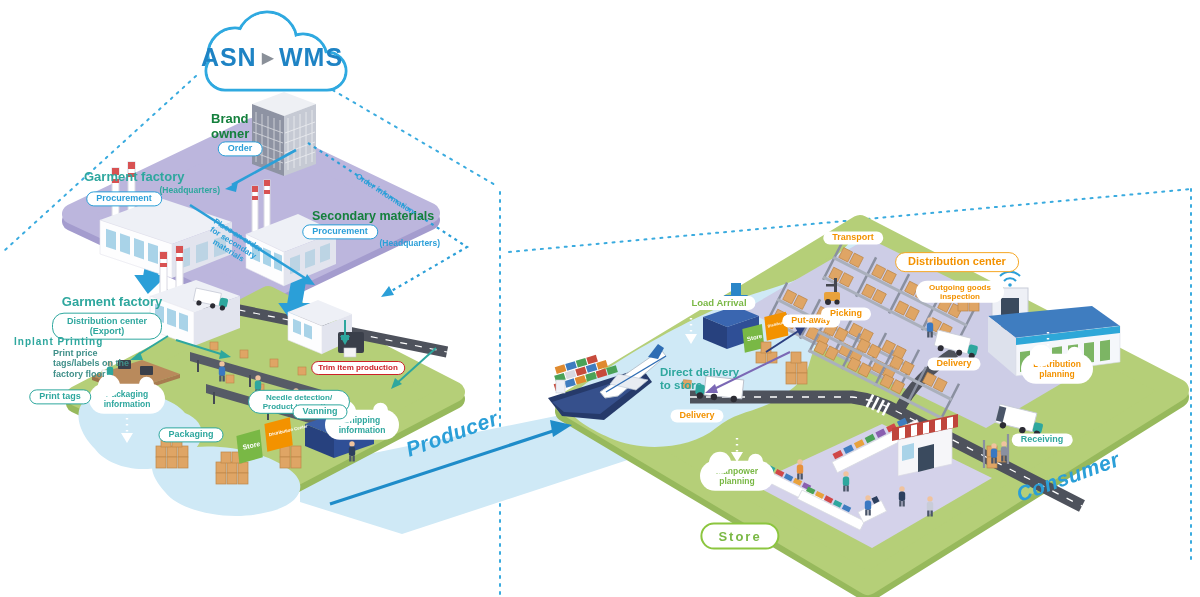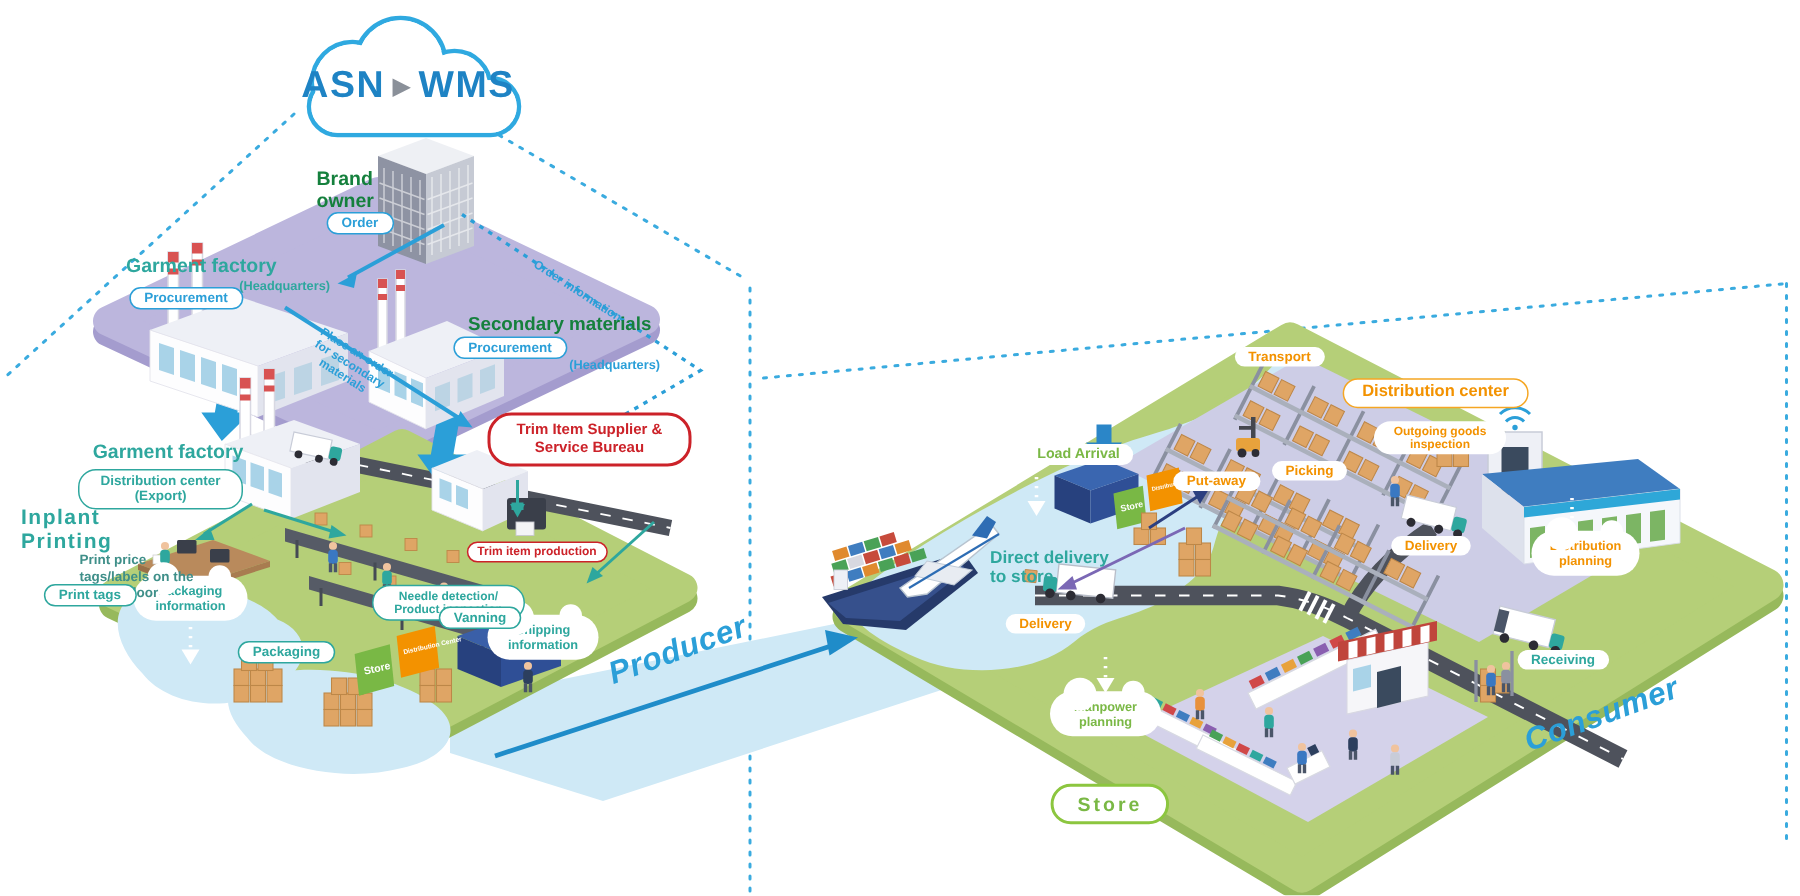--- a/index.html
+++ b/index.html
@@ -614,48 +614,47 @@
   </div>
   <div class="lbl pill bd blue ctr" style="left:124px;top:199px">Procurement</div>
   <div class="lbl flowtxt ctr" style="left:233px;top:243px;width:66px;transform:translate(-50%,-50%) rotate(32deg)">Place an order for secondary materials</div>
 
   <div class="lbl" style="left:312px;top:209px;width:150px">
     <div class="h-blue" style="font-size:12.5px">Secondary materials supplier</div>
     <div class="subsm" style="color:#2b9fd8;text-align:right;padding-right:22px">(Headquarters)</div>
   </div>
   <div class="lbl pill bd blue ctr" style="left:340px;top:232px">Procurement</div>
 
-  <div class="lbl redbox ctr" style="left:393px;top:293px;transform:translate(-50%,-50%)">Trim Item Supplier &amp; Service Bureau</div>
   <div class="lbl pill bd red ctr" style="left:358px;top:368px;font-size:8px;padding:1px 6px">Trim item production</div>
 
   <div class="lbl h-teal ctr" style="left:112px;top:302px;white-space:nowrap">Garment factory</div>
   <div class="lbl pill pill2 bd teal ctr" style="left:107px;top:326px;width:92px">
     <span style="display:block">Distribution center</span>
     <span style="display:block">(Export)</span>
   </div>
 
   <div class="lbl" style="left:14px;top:336px;width:118px">
-    <div class="h-teal" style="font-size:14px;letter-spacing:1px">Inplant Printing</div>
+    <div class="h-teal" style="font-size:10px;letter-spacing:1px">Inplant Printing</div>
     <div class="desc">Print price tags/labels on the factory floor</div>
   </div>
   <div class="lbl pill bd teal ctr" style="left:60px;top:397px">Print tags</div>
 
   <div class="cloudlbl teal" style="left:127px;top:399px;width:58px;transform:translate(-50%,-50%)">Packaging information</div>
   <div class="lbl pill bd teal ctr" style="left:191px;top:435px">Packaging</div>
   <div class="lbl pill pill2 bd teal ctr" style="left:299px;top:402px;width:84px;font-size:8px">Needle detection/ Product inspection</div>
   <div class="lbl pill bd teal ctr" style="left:320px;top:412px">Vanning</div>
   <div class="cloudlbl teal" style="left:362px;top:425px;width:56px;transform:translate(-50%,-50%)">Shipping information</div>
 
   <div class="lbl region ctr" style="left:452px;top:434px;transform:translate(-50%,-50%) rotate(-20deg)">Producer</div>
 
   <div class="lbl pill orange ctr" style="left:853px;top:238px">Transport</div>
   <div class="lbl pill bd orange ctr" style="left:957px;top:262px;font-size:11px;padding:2px 12px">Distribution center</div>
   <div class="lbl pill green ctr" style="left:719px;top:303px;font-size:9.5px">Load Arrival</div>
   <div class="lbl pill orange ctr" style="left:811px;top:321px">Put-away</div>
-  <div class="lbl pill orange ctr" style="left:873px;top:314px">Picking</div>
+  <div class="lbl pill orange ctr" style="left:846px;top:314px">Picking</div>
   <div class="lbl pill pill2 orange ctr" style="left:960px;top:292px;width:72px;font-size:8px">Outgoing goods inspection</div>
   <div class="lbl pill orange ctr" style="left:954px;top:364px">Delivery</div>
   <div class="cloudlbl orange" style="left:1057px;top:369px;width:54px;transform:translate(-50%,-50%)">Distribution planning</div>
 
   <div class="lbl h-teal" style="left:660px;top:366px;width:82px;font-size:11.5px">Direct delivery to store</div>
   <div class="lbl pill orange ctr" style="left:697px;top:416px">Delivery</div>
   <div class="cloudlbl green" style="left:737px;top:476px;width:56px;transform:translate(-50%,-50%)">Manpower planning</div>
   <div class="lbl pill teal ctr" style="left:1042px;top:440px">Receiving</div>
   <div class="lbl bigpill ctr" style="left:740px;top:536px;transform:translate(-50%,-50%)">Store</div>
 

